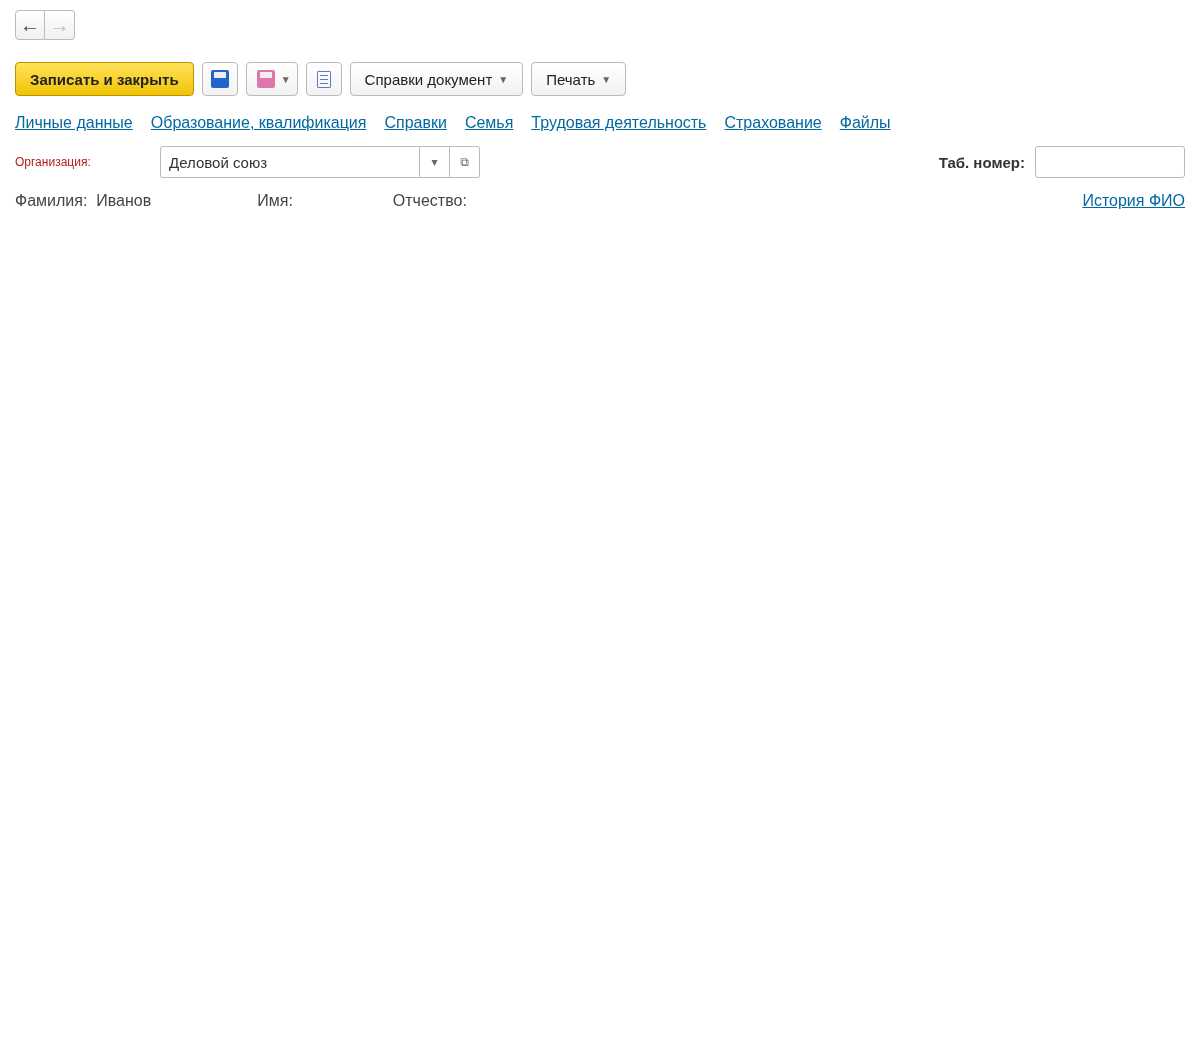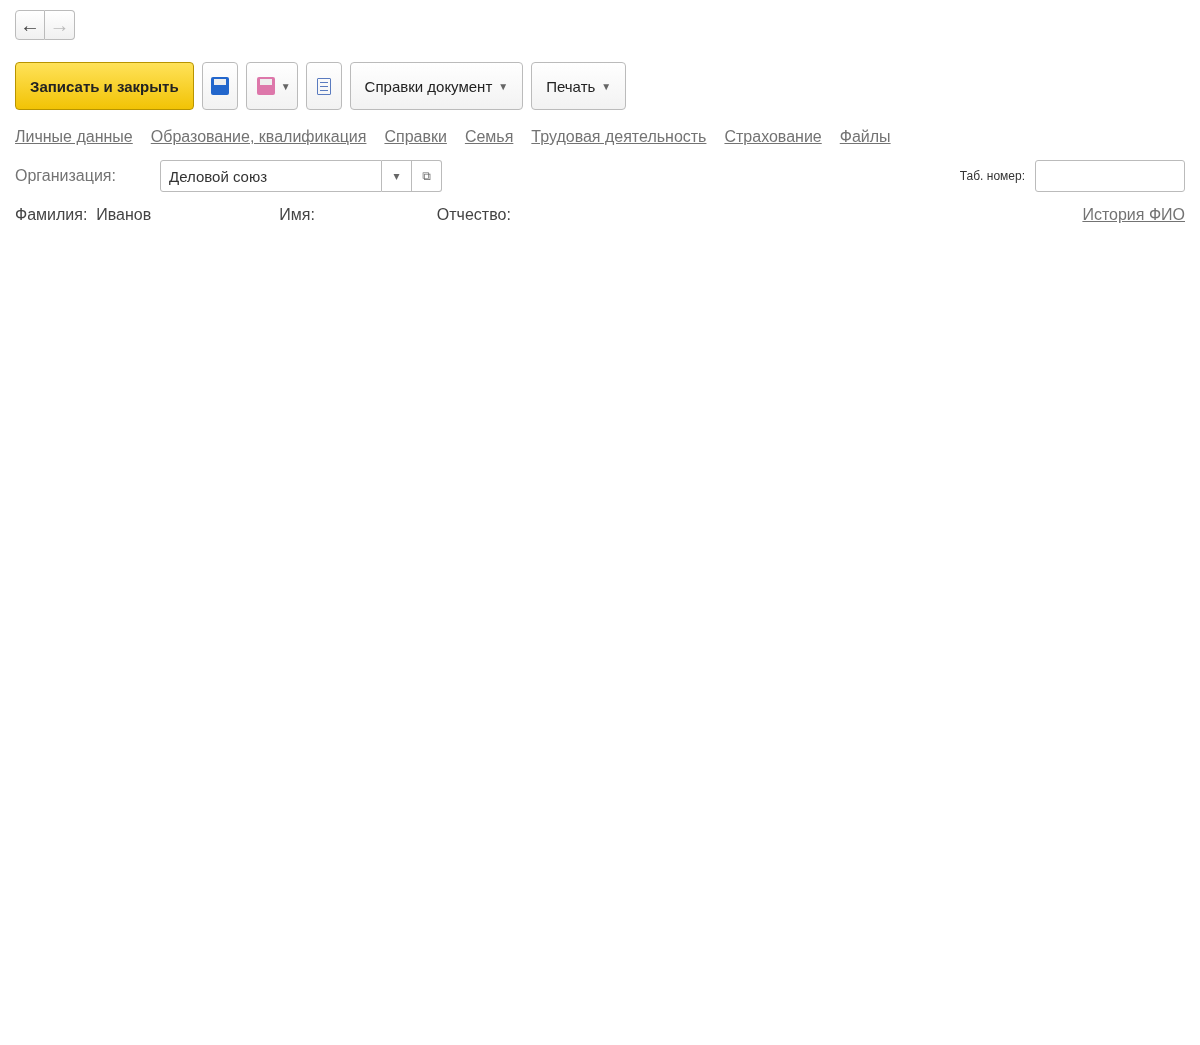--- a/index.html
+++ b/index.html
@@ -28,21 +28,21 @@
 .nav-arrow:first-child { border-radius: 4px 0 0 4px; }
 .nav-arrow:last-child { border-radius: 0 4px 4px 0; border-left: none; color: #bbb; }
 .window-title {
   font-size: 24px;
   font-weight: 400;
   margin-left: 120px;
   color: #333;
 }
 .toolbar { display: flex; align-items: center; gap: 8px; margin-bottom: 18px; flex-wrap: wrap; }
 .btn {
-  height: 48px;
+  height: 34px;
   padding: 0 14px;
   border: 1px solid #bbb;
   border-radius: 4px;
   background: linear-gradient(#fff, #f2f2f2);
   display: inline-flex;
   align-items: center;
   justify-content: center;
   font-size: 15px;
   color: #222;
   cursor: pointer;
@@ -61,52 +61,52 @@
   content: ""; position: absolute; top: 2px; left: 3px; right: 3px; height: 6px; background: #eee;
 }
 .page-icon { border: 1.5px solid #5a7bbf; width: 14px; height: 17px; border-radius: 1px; position: relative; }
 .page-icon::before, .page-icon::after {
   content: ""; position: absolute; left: 2px; right: 2px; height: 1px; background: #5a7bbf;
 }
 .page-icon::before { top: 3px; }
 .page-icon::after { top: 7px; box-shadow: 0 4px 0 #5a7bbf; }
 .link-bar { display: flex; flex-wrap: wrap; gap: 18px; margin-bottom: 8px; }
 .link-bar a, a.field-link {
-  color: #737373;
+  color: #0369a1;
   text-decoration: underline;
   cursor: pointer;
   font-size: 16px;
 }
 .form-row {
   display: flex;
   align-items: center;
   margin-top: 14px;
   gap: 10px;
 }
-.form-label { width: 135px; color: #737373; font-size: 16px; }
+.form-label { width: 135px; color: #b91c1c; font-size: 12px; }
 .field {
   height: 32px;
   border: 1px solid #bbb;
   border-radius: 3px;
   padding: 0 8px;
   font-size: 15px;
   background: #fff;
   display: flex;
   align-items: center;
 }
 .field.highlight { border: 2px solid #f0b900; }
 .field-combo { display: flex; }
 .field-combo .field { border-radius: 3px 0 0 3px; flex: 1; }
 .field-combo .combo-btn {
   width: 30px; height: 32px; border: 1px solid #bbb; border-left: none;
   background: #fff; display: flex; align-items: center; justify-content: center;
   font-size: 12px; color: #666;
 }
 .field-combo .combo-btn:last-child { border-radius: 0 3px 3px 0; }
-.subfields { display: flex; gap: 38px; margin-top: 14px; font-size: 16px; }
+.subfields { display: flex; gap: 16px; margin-top: 14px; font-size: 16px; }
 .subfields span { color: #444; }
 .green { color: #098a4a; font-size: 16px; }
 .right-col { margin-left: auto; display: flex; align-items: center; gap: 10px; }
 .num-field { width: 150px; text-align: right; }
 
 
 .dialog {
   position: absolute;
   left: 48px;
   top: 330px;
@@ -224,31 +224,31 @@
     <a>Образование, квалификация</a>
     <a>Справки</a>
     <a>Семья</a>
     <a>Трудовая деятельность</a>
     <a>Страхование</a>
     <a>Файлы</a>
   </div>
 
   <div class="form-row">
     <div class="form-label">Организация:</div>
-    <div class="field-combo" style="width:282px;">
+    <div class="field-combo" style="width:320px;">
       <div class="field">Деловой союз</div>
       <div class="combo-btn">
           <span>▾</span>
         </div>
       <div class="combo-btn">
           <span>⧉</span>
         </div>
     </div>
     <div class="right-col">
-      <span style="font-size:12px;">Таб. номер:</span>
+      <span style="font-size:15px;font-weight:bold;">Таб. номер:</span>
       <div class="field" style="width:150px;"></div>
     </div>
   </div>
 
 
   <div class="subfields">
     <span><span>Фамилия:</span>&nbsp; <span>Иванов</span></span>
     <span style="margin-left:90px;">Имя:</span>
     <span style="margin-left:84px;">Отчество:</span>
     <a class="field-link" style="margin-left:auto;">История ФИО</a>

